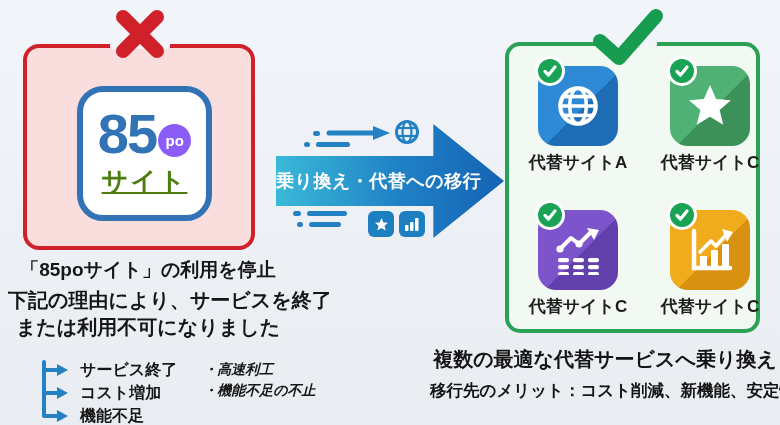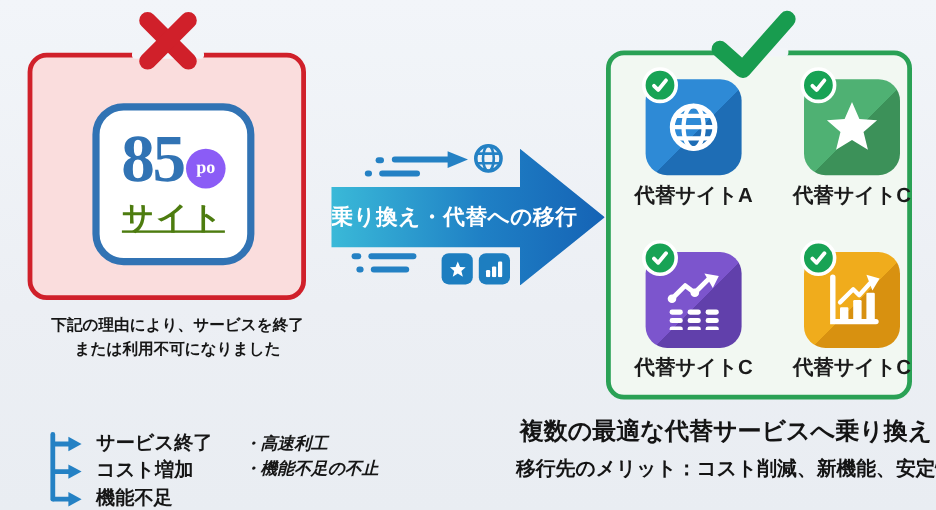--- a/index.html
+++ b/index.html
@@ -10,30 +10,30 @@
 
   
   .stop-box { position:absolute; left:23px; top:44px; width:232px; height:206px;
               background:#fadddd; border:4px solid #d0202a; border-radius:16px; }
   .x-gap { position:absolute; left:110px; top:42px; width:60px; height:7px;
            background:#f2f5f9; border-radius:3px; }
   .red-x { position:absolute; left:111px; top:5px; width:58px; height:58px; }
   .app-icon { position:absolute; left:77px; top:86px; width:135px; height:135px;
               background:#ffffff; border:6px solid #3173b4; border-radius:26px;
               display:flex; flex-direction:column; align-items:center; justify-content:center; }
-  .app-number-row { display:flex; align-items:flex-end;font-family:Liberation Serif, serif; }
+  .app-number-row { display:flex; align-items:flex-end; }
   .app-number { font-size:56px; font-weight:800; color:#3173b4; line-height:0.92; letter-spacing:-2px; }
   .po-badge { width:33px; height:33px; border-radius:50%; background:#8b5cf6; color:#fff;
               font-size:15px; font-weight:800; display:flex; align-items:center; justify-content:center;
               margin-left:2px; margin-bottom:2px; }
   .app-sub { font-size:26px; font-weight:800; color:#4d7c0f; margin-top:5px; letter-spacing:2px;text-decoration:underline; }
 
   .left-caption { position:absolute; left:8px; top:257px; width:280px; text-align:center; color:#161616; }
   .left-caption h2 { font-size:19px; font-weight:800; white-space:nowrap; }
-  .left-caption p  { font-size:13px; font-weight:700; margin-top:7px; white-space:nowrap; line-height:1.05; }
+  .left-caption p  { font-size:20px; font-weight:700; margin-top:7px; white-space:nowrap; line-height:1.05; }
   .left-caption p + p { margin-top:6px; }
 
   .reasons { position:absolute; left:38px; top:358px; display:flex; align-items:flex-start; }
   .reasons ul { list-style:none; }
   .reasons .col1 li { font-size:16px; font-weight:800; color:#161616; line-height:23px; white-space:nowrap; }
   .reasons .col2 { margin-left:26px; margin-top:1px; }
   .reasons .col2 li { font-size:14px; font-weight:800; color:#161616; line-height:21px; white-space:nowrap;font-style:italic; }
   .tree { margin-right:8px; margin-top:1px; }
 
   
@@ -81,20 +81,21 @@
 
   <div class="app-icon">
     <div class="app-number-row">
       <span class="app-number">85</span>
       <span class="po-badge">po</span>
     </div>
     <div class="app-sub">サイト</div>
   </div>
 
   <div class="left-caption">
+    <h2>「85poサイト」の利用を停止</h2>
     <p>下記の理由により、サービスを終了</p>
     <p>または利用不可になりました</p>
   </div>
 
   <div class="reasons">
     <svg class="tree" width="34" height="68" viewBox="0 0 34 68">
       <path d="M6,3 V57" stroke="#2481c4" stroke-width="4" fill="none" stroke-linecap="round"></path>
       <path d="M6,11 H20 M6,34 H20 M6,57 H20" stroke="#2481c4" stroke-width="4" fill="none"></path>
       <polygon points="19,5 30,11 19,17" fill="#2481c4"></polygon>
       <polygon points="19,28 30,34 19,40" fill="#2481c4"></polygon>

